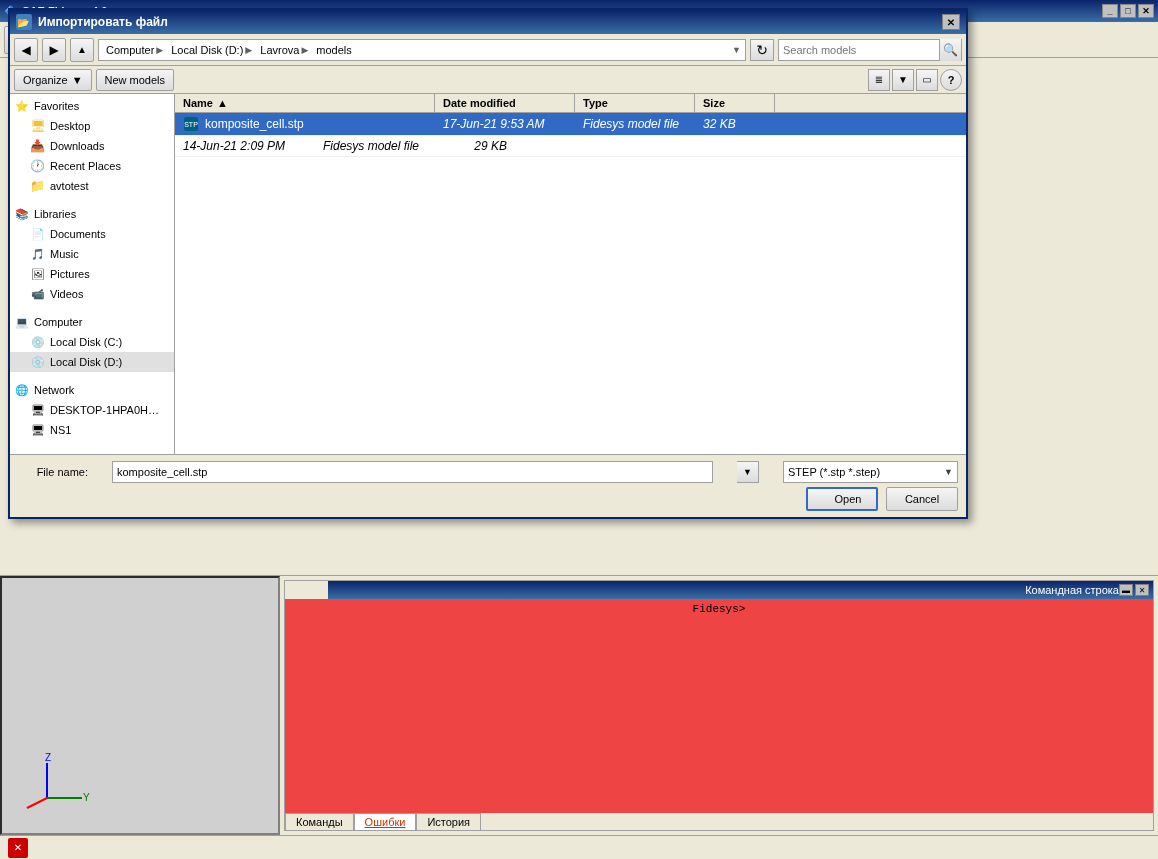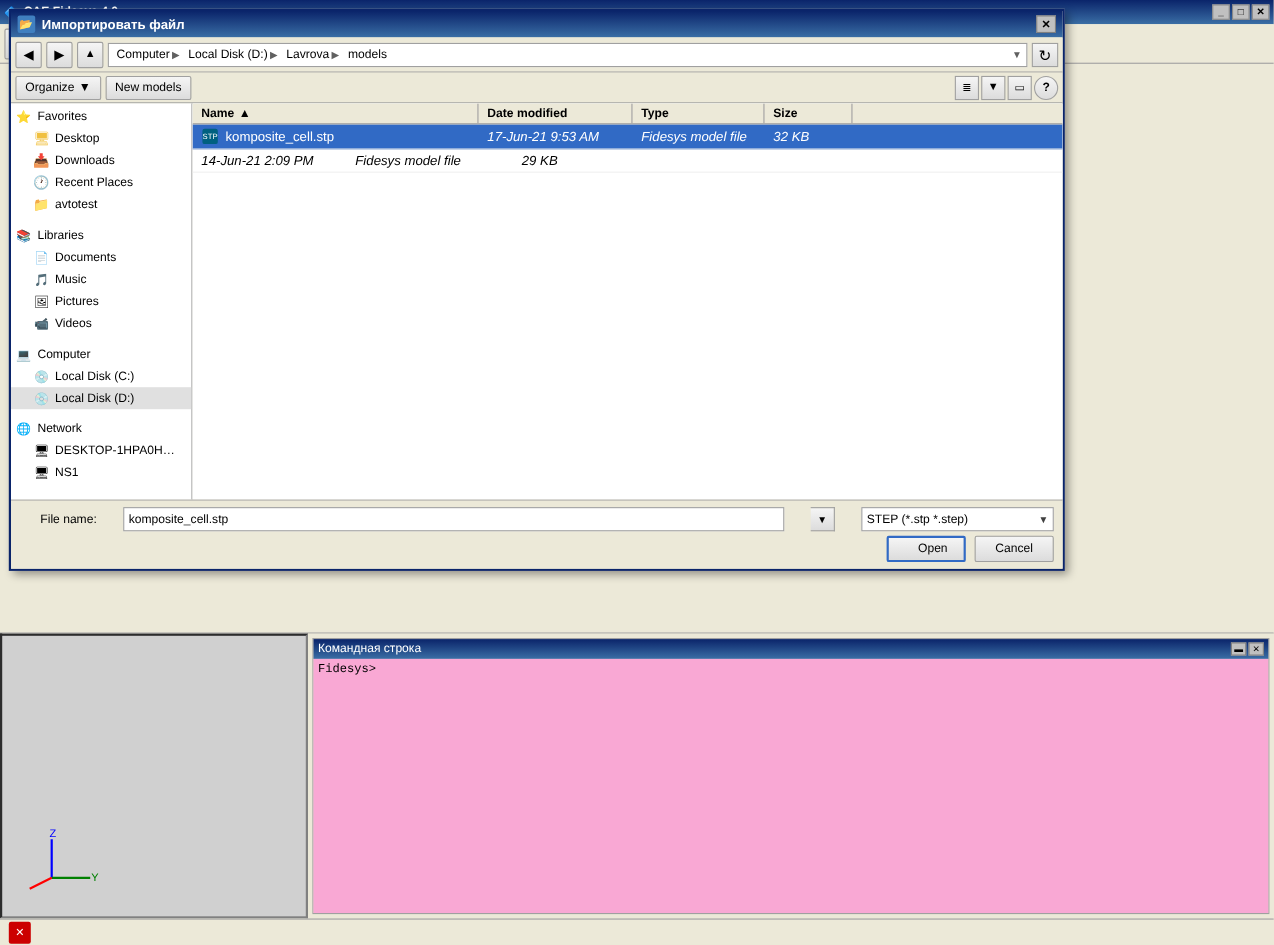--- a/index.html
+++ b/index.html
@@ -494,47 +494,49 @@
       margin: 4px;
       display: flex;
       flex-direction: column;
     }
     .cmd-win-titlebar {
       background: linear-gradient(to bottom, #0a246a, #3a6ea5);
       color: white;
       height: 18px;
       display: flex;
       align-items: center;
-      justify-content: space-between;
+      justify-content: flex-end;
       padding: 0 4px;
       font-size: 11px;
+      margin-left: 43px;
     }
     .cmd-win-titlebar-btns {
       display: flex;
       gap: 2px;
     }
     .cmd-win-btn {
       width: 14px;
       height: 12px;
       background: #c0c0c0;
       border: 1px solid #808080;
       display: flex;
       align-items: center;
       justify-content: center;
       font-size: 8px;
       cursor: pointer;
       color: #000;
     }
     .cmd-textarea {
       flex: 1;
-      background: #f9a8d4;
+      background: #ef4444;
       padding: 4px;
       font-family: 'Courier New', monospace;
       font-size: 11px;
       overflow-y: auto;
+      text-align: center;
     }
     .cmd-tabs-row {
       display: flex;
       background: #ece9d8;
     }
     .cmd-tab-item {
       padding: 2px 10px;
       border: 1px solid #a0a0a0;
       border-bottom: none;
       cursor: pointer;
@@ -609,20 +611,24 @@
         <div class="nav-path-item">
           <span>Lavrova</span>
           <span class="nav-path-arrow">▶</span>
         </div>
         <div class="nav-path-item">
           <span>models</span>
         </div>
         <div class="nav-path-arrow" style="margin-left:auto;">▼</div>
       </div>
       <div class="nav-refresh-btn">↻</div>
+      <div class="nav-search">
+        <input type="text" placeholder="Search models" style="">
+        <div class="nav-search-icon">🔍</div>
+      </div>
     </div>
 
     <div class="file-toolbar">
       <div class="file-toolbar-btn">
         <span>Organize</span>
         <span>▼</span>
       </div>
       <div class="file-toolbar-btn">
         <span>New models</span>
       </div>
@@ -785,19 +791,30 @@
       <div class="cmd-win-titlebar">
         <span>Командная строка</span>
         <div class="cmd-win-titlebar-btns">
           <div class="cmd-win-btn">▬</div>
           <div class="cmd-win-btn">✕</div>
         </div>
       </div>
       <div class="cmd-textarea">
         <span>Fidesys&gt;</span>
       </div>
+      <div class="cmd-tabs-row">
+        <div class="cmd-tab-item">
+          <span>Команды</span>
+        </div>
+        <div class="cmd-tab-item active">
+          <span>Ошибки</span>
+        </div>
+        <div class="cmd-tab-item">
+          <span>История</span>
+        </div>
+      </div>
     </div>
   </div>
 </div>
 
 <div class="statusbar" style="position:absolute; bottom:0; left:0; right:0;">
   <div class="statusbar-icon">✕</div>
 </div>
 
 </body></html>

